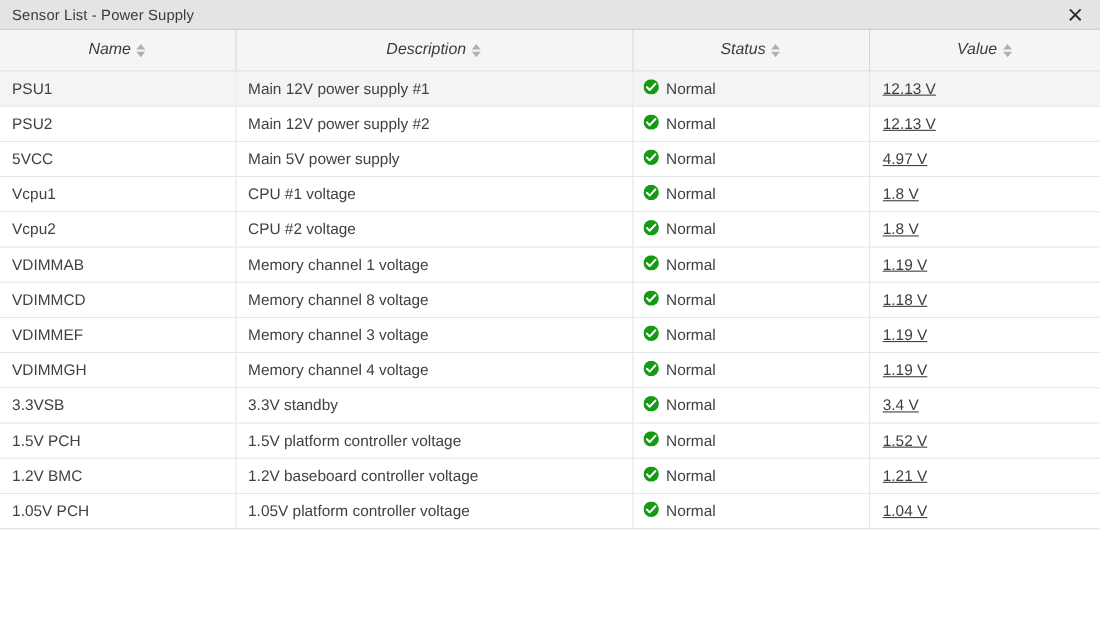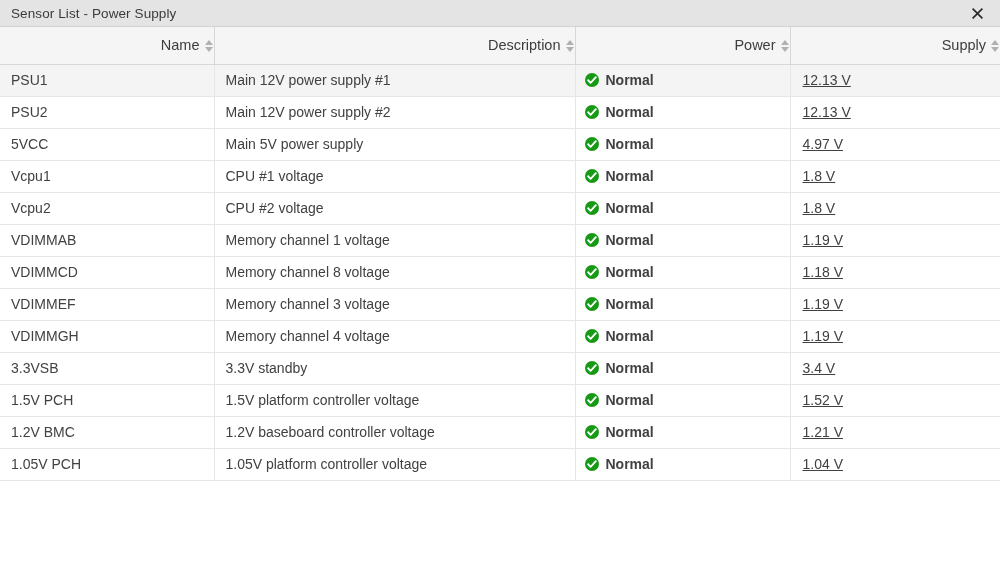--- a/index.html
+++ b/index.html
@@ -78,25 +78,26 @@
   col.c-val   { width: 210px; }
 
   thead th {
     height: 37px;
     background: #f5f5f5;
     border-bottom: 1px solid #d7d7d7;
     border-right: 1px solid #d7d7d7;
     font-size: 14.5px;
     font-weight: normal;
     color: #3d3d3d;
-    text-align: right;
+    text-align: center;
     padding: 0;
     vertical-align: middle;
     cursor: pointer;
     user-select: none;
+    font-style: italic;
   }
   thead th:last-child { border-right: none; }
 
   .th-inner {
     display: inline-flex;
     align-items: center;
     justify-content: center;
     gap: 5px;
     line-height: 1;
   }
@@ -140,23 +141,21 @@
   tbody td:last-child { border-right: none; }
   tbody tr.striped td { background: #f4f4f4; }
 
   td.cell-name { padding-left: 11px; }
   td.cell-desc { padding-left: 11px; }
   td.cell-status { padding-left: 9px; }
   td.cell-value { padding-left: 12px; text-decoration: underline; }
 
   .status-cell-inner {
     display: flex;
-    align-items: center;
     gap: 7px;
-    font-weight: bold;
   }
   .status-icon {
     width: 14px;
     height: 14px;
     flex: none;
     display: block;
   }
 </style>
 </head>
 <body>
@@ -189,27 +188,27 @@
             </span>
           </th>
           <th>
             <span class="th-inner">
               <span>Description</span>
               <span class="sort-icon"></span>
             </span>
           </th>
           <th>
             <span class="th-inner">
-              <span>Power</span>
+              <span>Status</span>
               <span class="sort-icon"></span>
             </span>
           </th>
           <th>
             <span class="th-inner">
-              <span>Supply</span>
+              <span>Value</span>
               <span class="sort-icon"></span>
             </span>
           </th>
         </tr>
       </thead>
       <tbody id="sensor-tbody">
           <tr class="striped">
             <td class="cell-name">PSU1</td>
             <td class="cell-desc">Main 12V power supply #1</td>
             <td class="cell-status">

